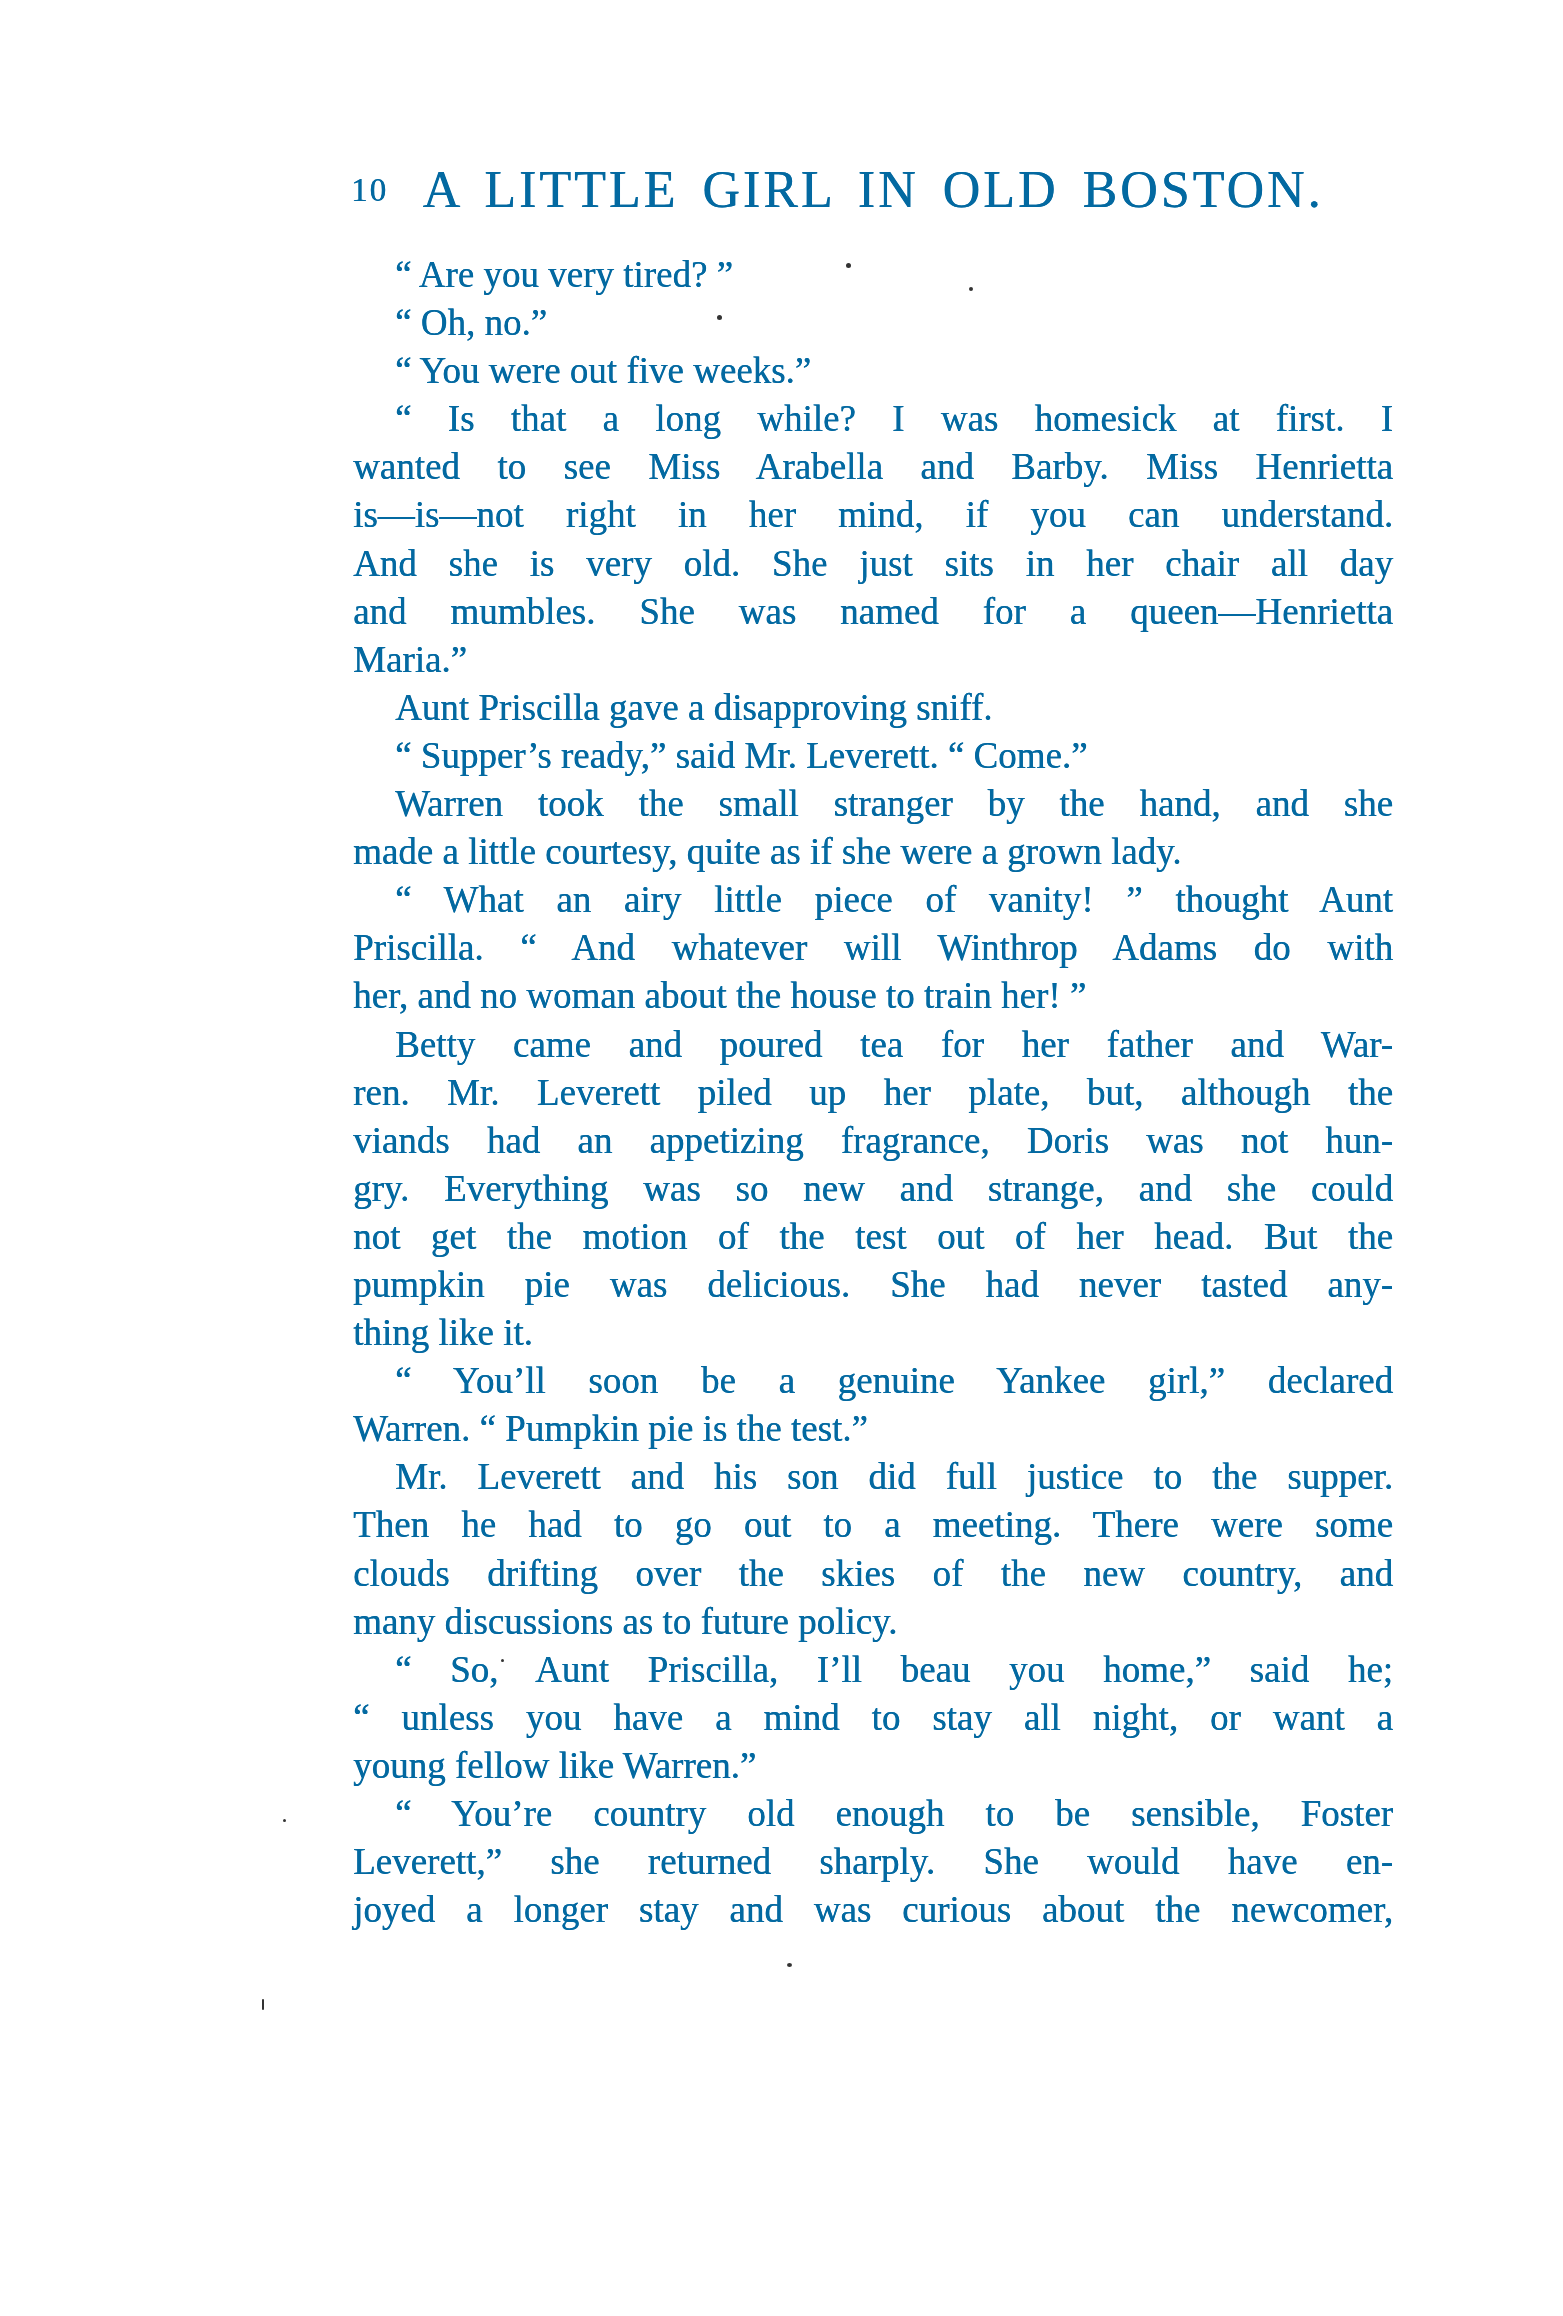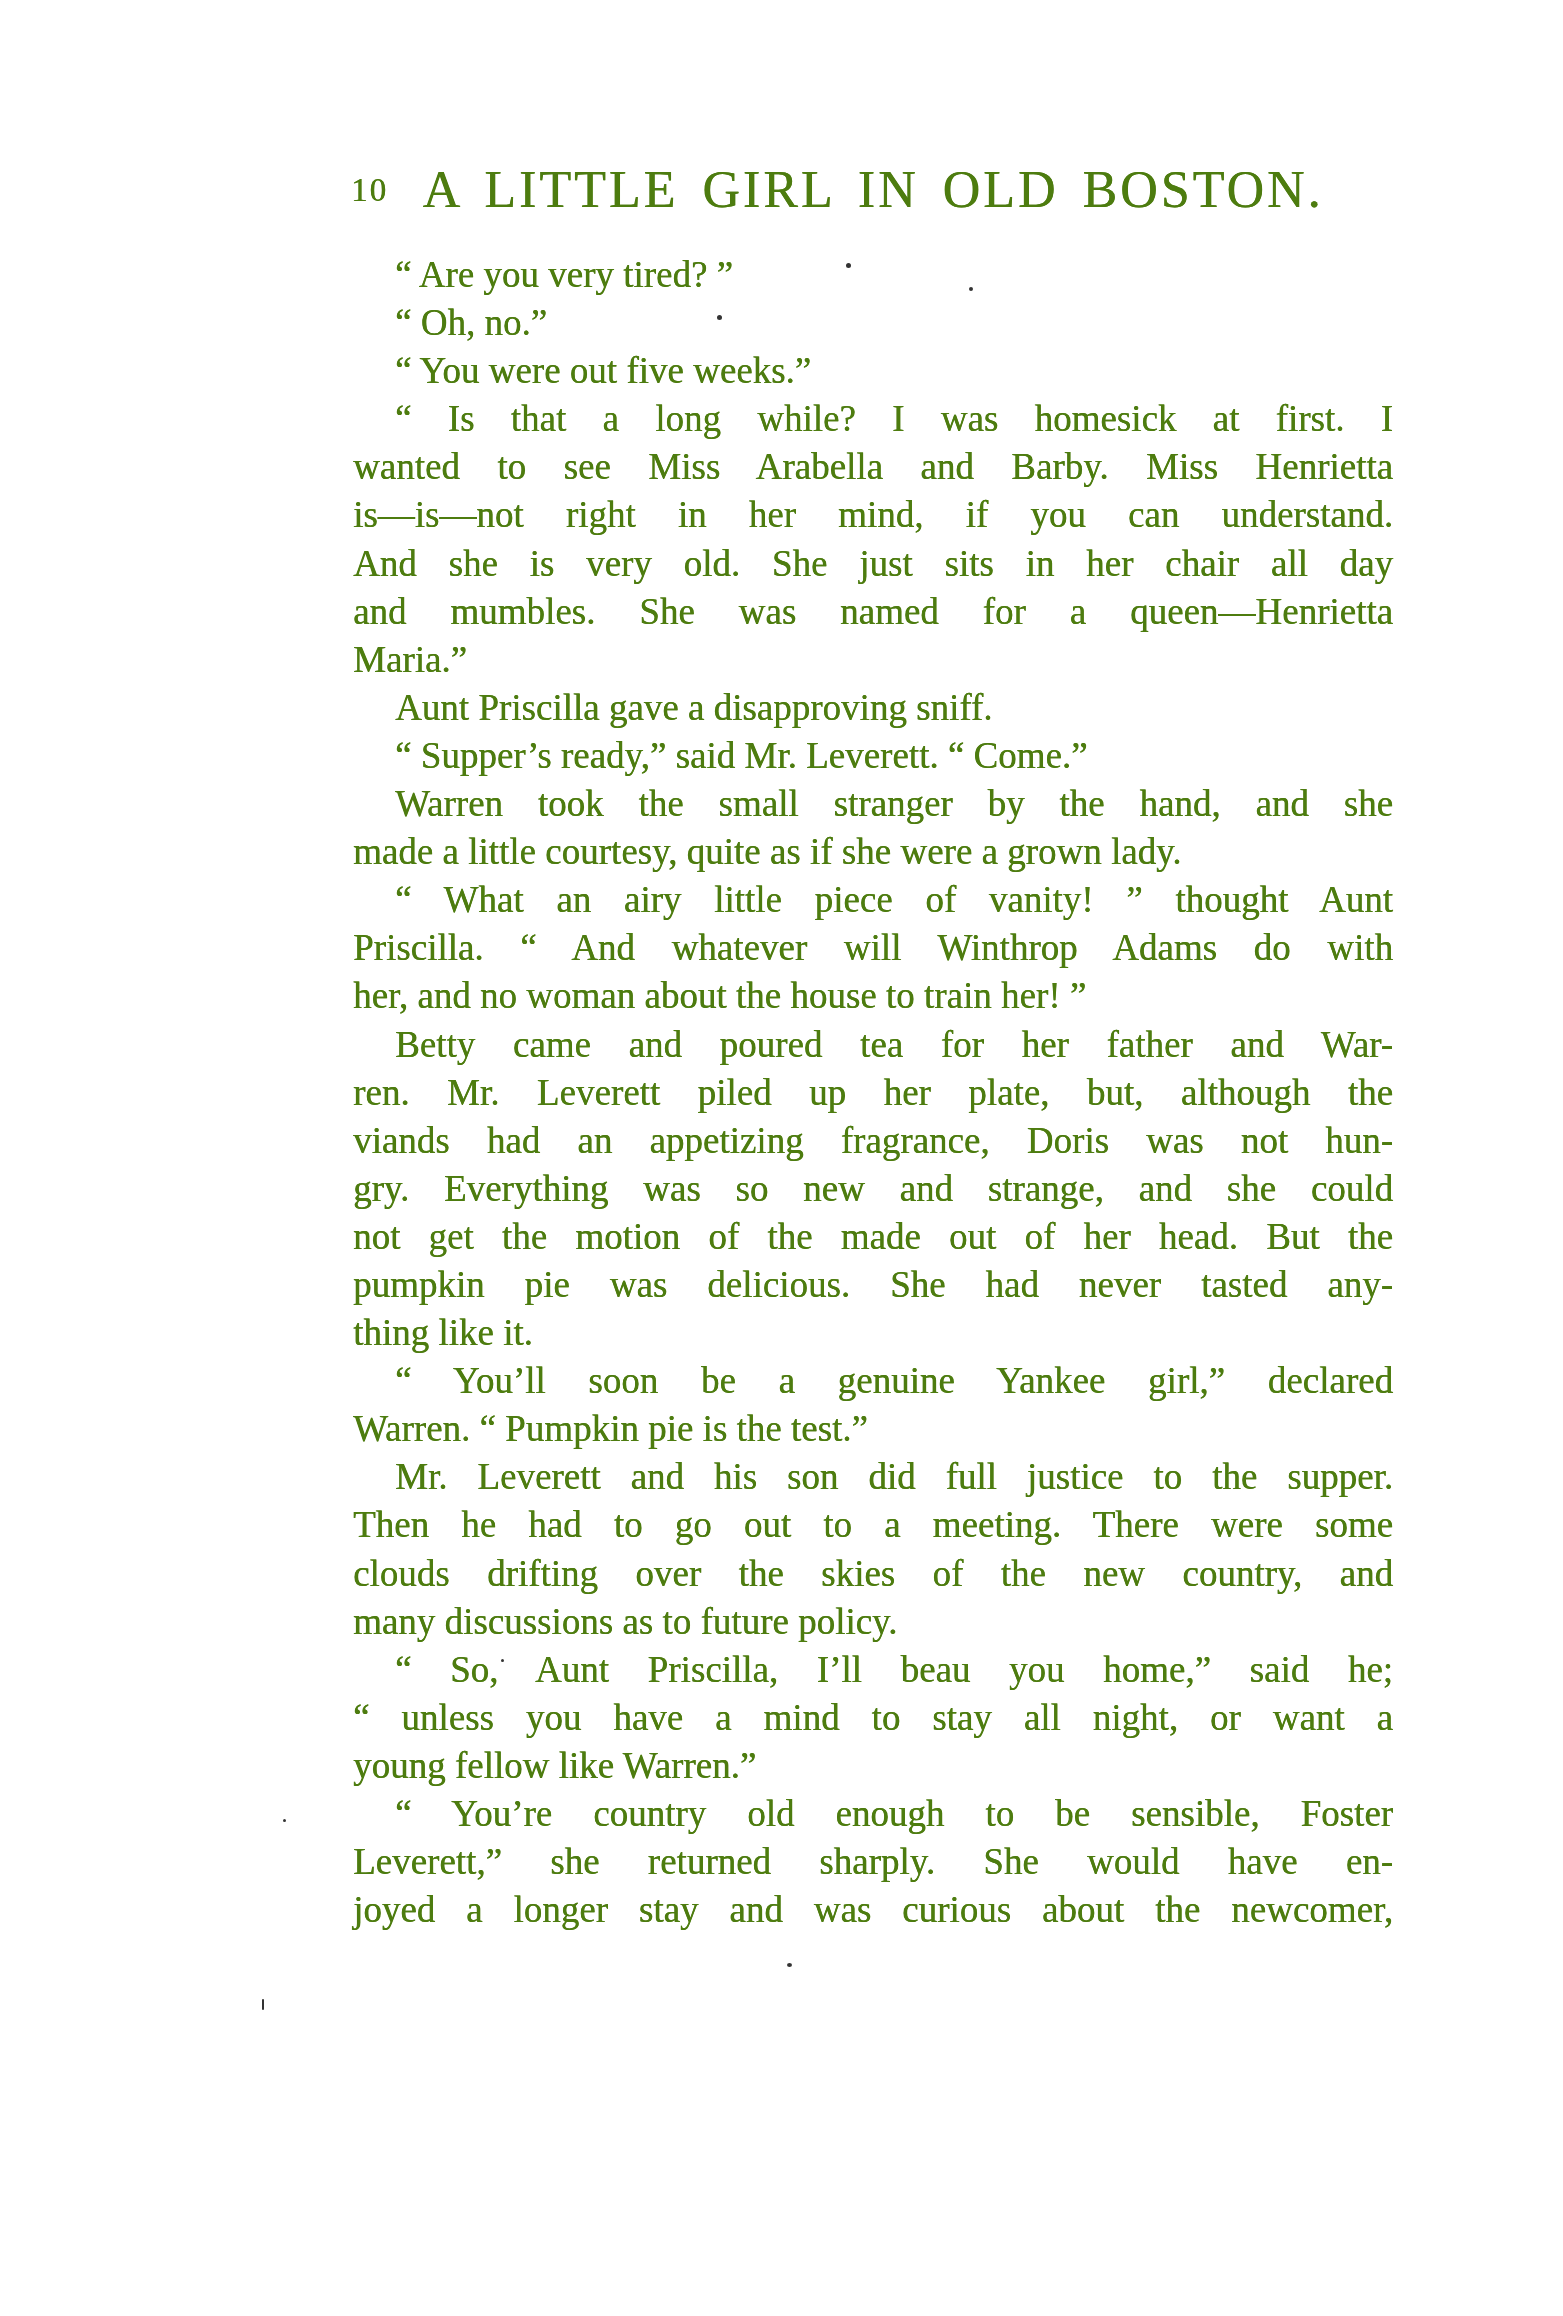--- a/index.html
+++ b/index.html
@@ -5,21 +5,21 @@
   html, body {
     margin: 0;
     padding: 0;
     background: #ffffff;
   }
   .page {
     position: relative;
     width: 1563px;
     height: 2316px;
     background: #ffffff;
-    color: #4d7c0f;
+    color: #0369a1;
     font-family: "Liberation Serif", serif;
     overflow: hidden;
     text-shadow: 0.4px 0 currentColor; 
   }
   .column {
     position: absolute;
     left: 353px;
     top: 0;
     width: 1040px;
     height: 100%;
@@ -94,21 +94,21 @@
         <div class="line first plast">“ Supper’s ready,” said Mr. Leverett.  “ Come.”</div>
         <div class="line first">Warren took the small stranger by the hand, and she</div>
         <div class="line plast">made a little courtesy, quite as if she were a grown lady.</div>
         <div class="line first">“ What an airy little piece of vanity! ” thought Aunt</div>
         <div class="line">Priscilla.  “ And whatever will Winthrop Adams do with</div>
         <div class="line plast">her, and no woman about the house to train her! ”</div>
         <div class="line first">Betty came and poured tea for her father and War-</div>
         <div class="line">ren.  Mr. Leverett piled up her plate, but, although the</div>
         <div class="line">viands had an appetizing fragrance, Doris was not hun-</div>
         <div class="line">gry.  Everything was so new and strange, and she could</div>
-        <div class="line">not get the motion of the made out of her head.  But the</div>
+        <div class="line">not get the motion of the test out of her head.  But the</div>
         <div class="line">pumpkin pie was delicious.  She had never tasted any-</div>
         <div class="line plast">thing like it.</div>
         <div class="line first">“ You’ll soon be a genuine Yankee girl,” declared</div>
         <div class="line plast">Warren.  “ Pumpkin pie is the test.”</div>
         <div class="line first">Mr. Leverett and his son did full justice to the supper.</div>
         <div class="line">Then he had to go out to a meeting.  There were some</div>
         <div class="line">clouds drifting over the skies of the new country, and</div>
         <div class="line plast">many discussions as to future policy.</div>
         <div class="line first">“ So, Aunt Priscilla, I’ll beau you home,” said he;</div>
         <div class="line">“ unless you have a mind to stay all night, or want a</div>

